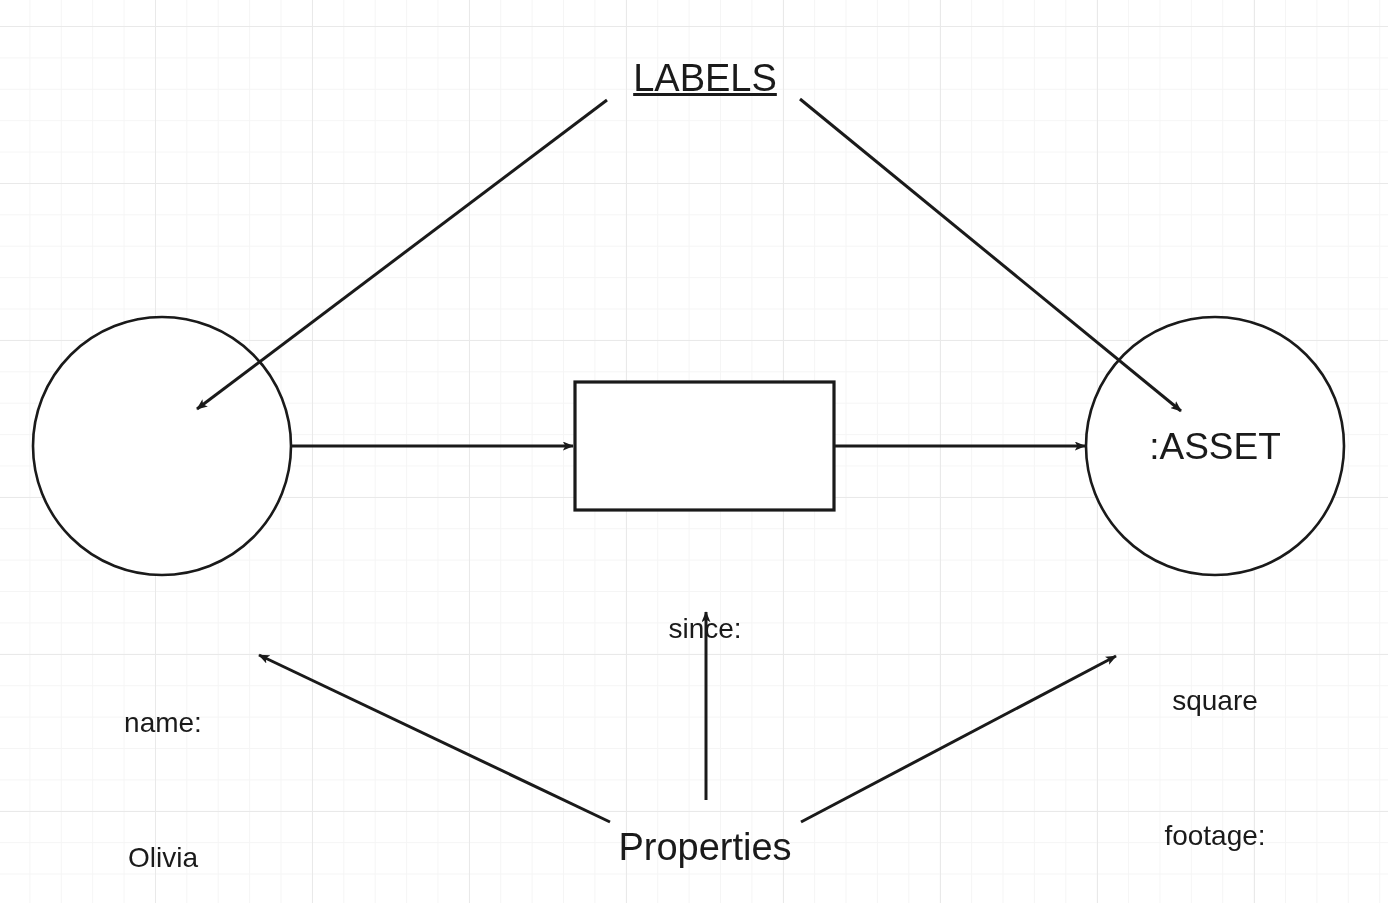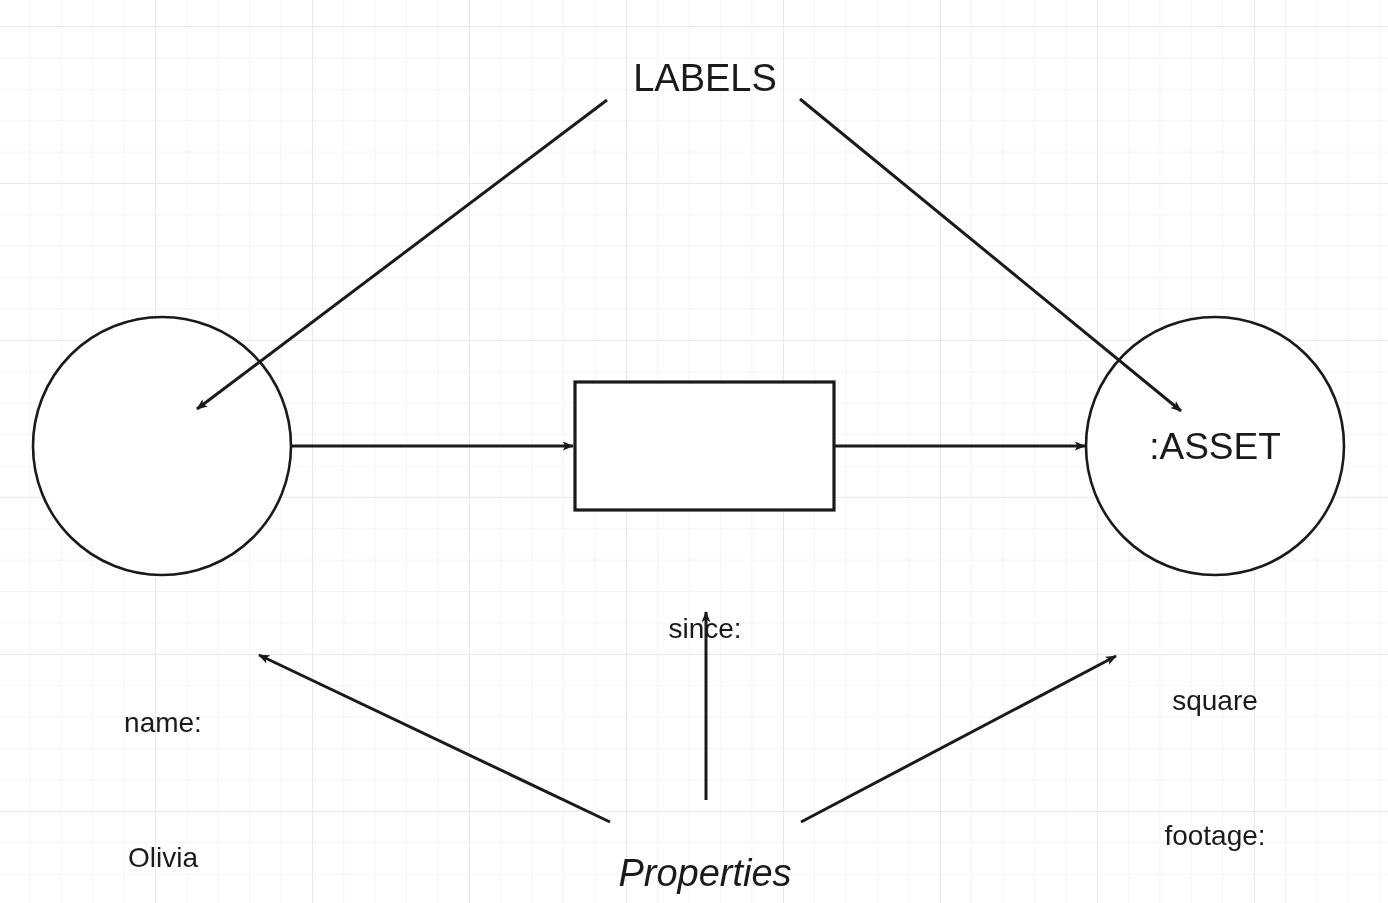--- a/index.html
+++ b/index.html
@@ -110,17 +110,17 @@
   <div class="prop-label" style="left:605px; top:516px; width:200px;">
     <div>since:</div>
   </div>
 
   <div class="prop-label" style="left:1115px; top:588px; width:200px;">
     <div>square</div>
     <div>footage:</div>
     
   </div>
 
-  <div class="legend-label centered" style="left:705px; top:78px;">LABELS</div>
+  <div class="legend-label centered" style="left:705px; top:78px;text-decoration:underline;">LABELS</div>
 
-  <div class="legend-label centered" style="left:705px; top:873px;font-style:italic;">Properties</div>
+  <div class="legend-label centered" style="left:705px; top:847px;">Properties</div>
 
 </div>
 
 </body></html>

